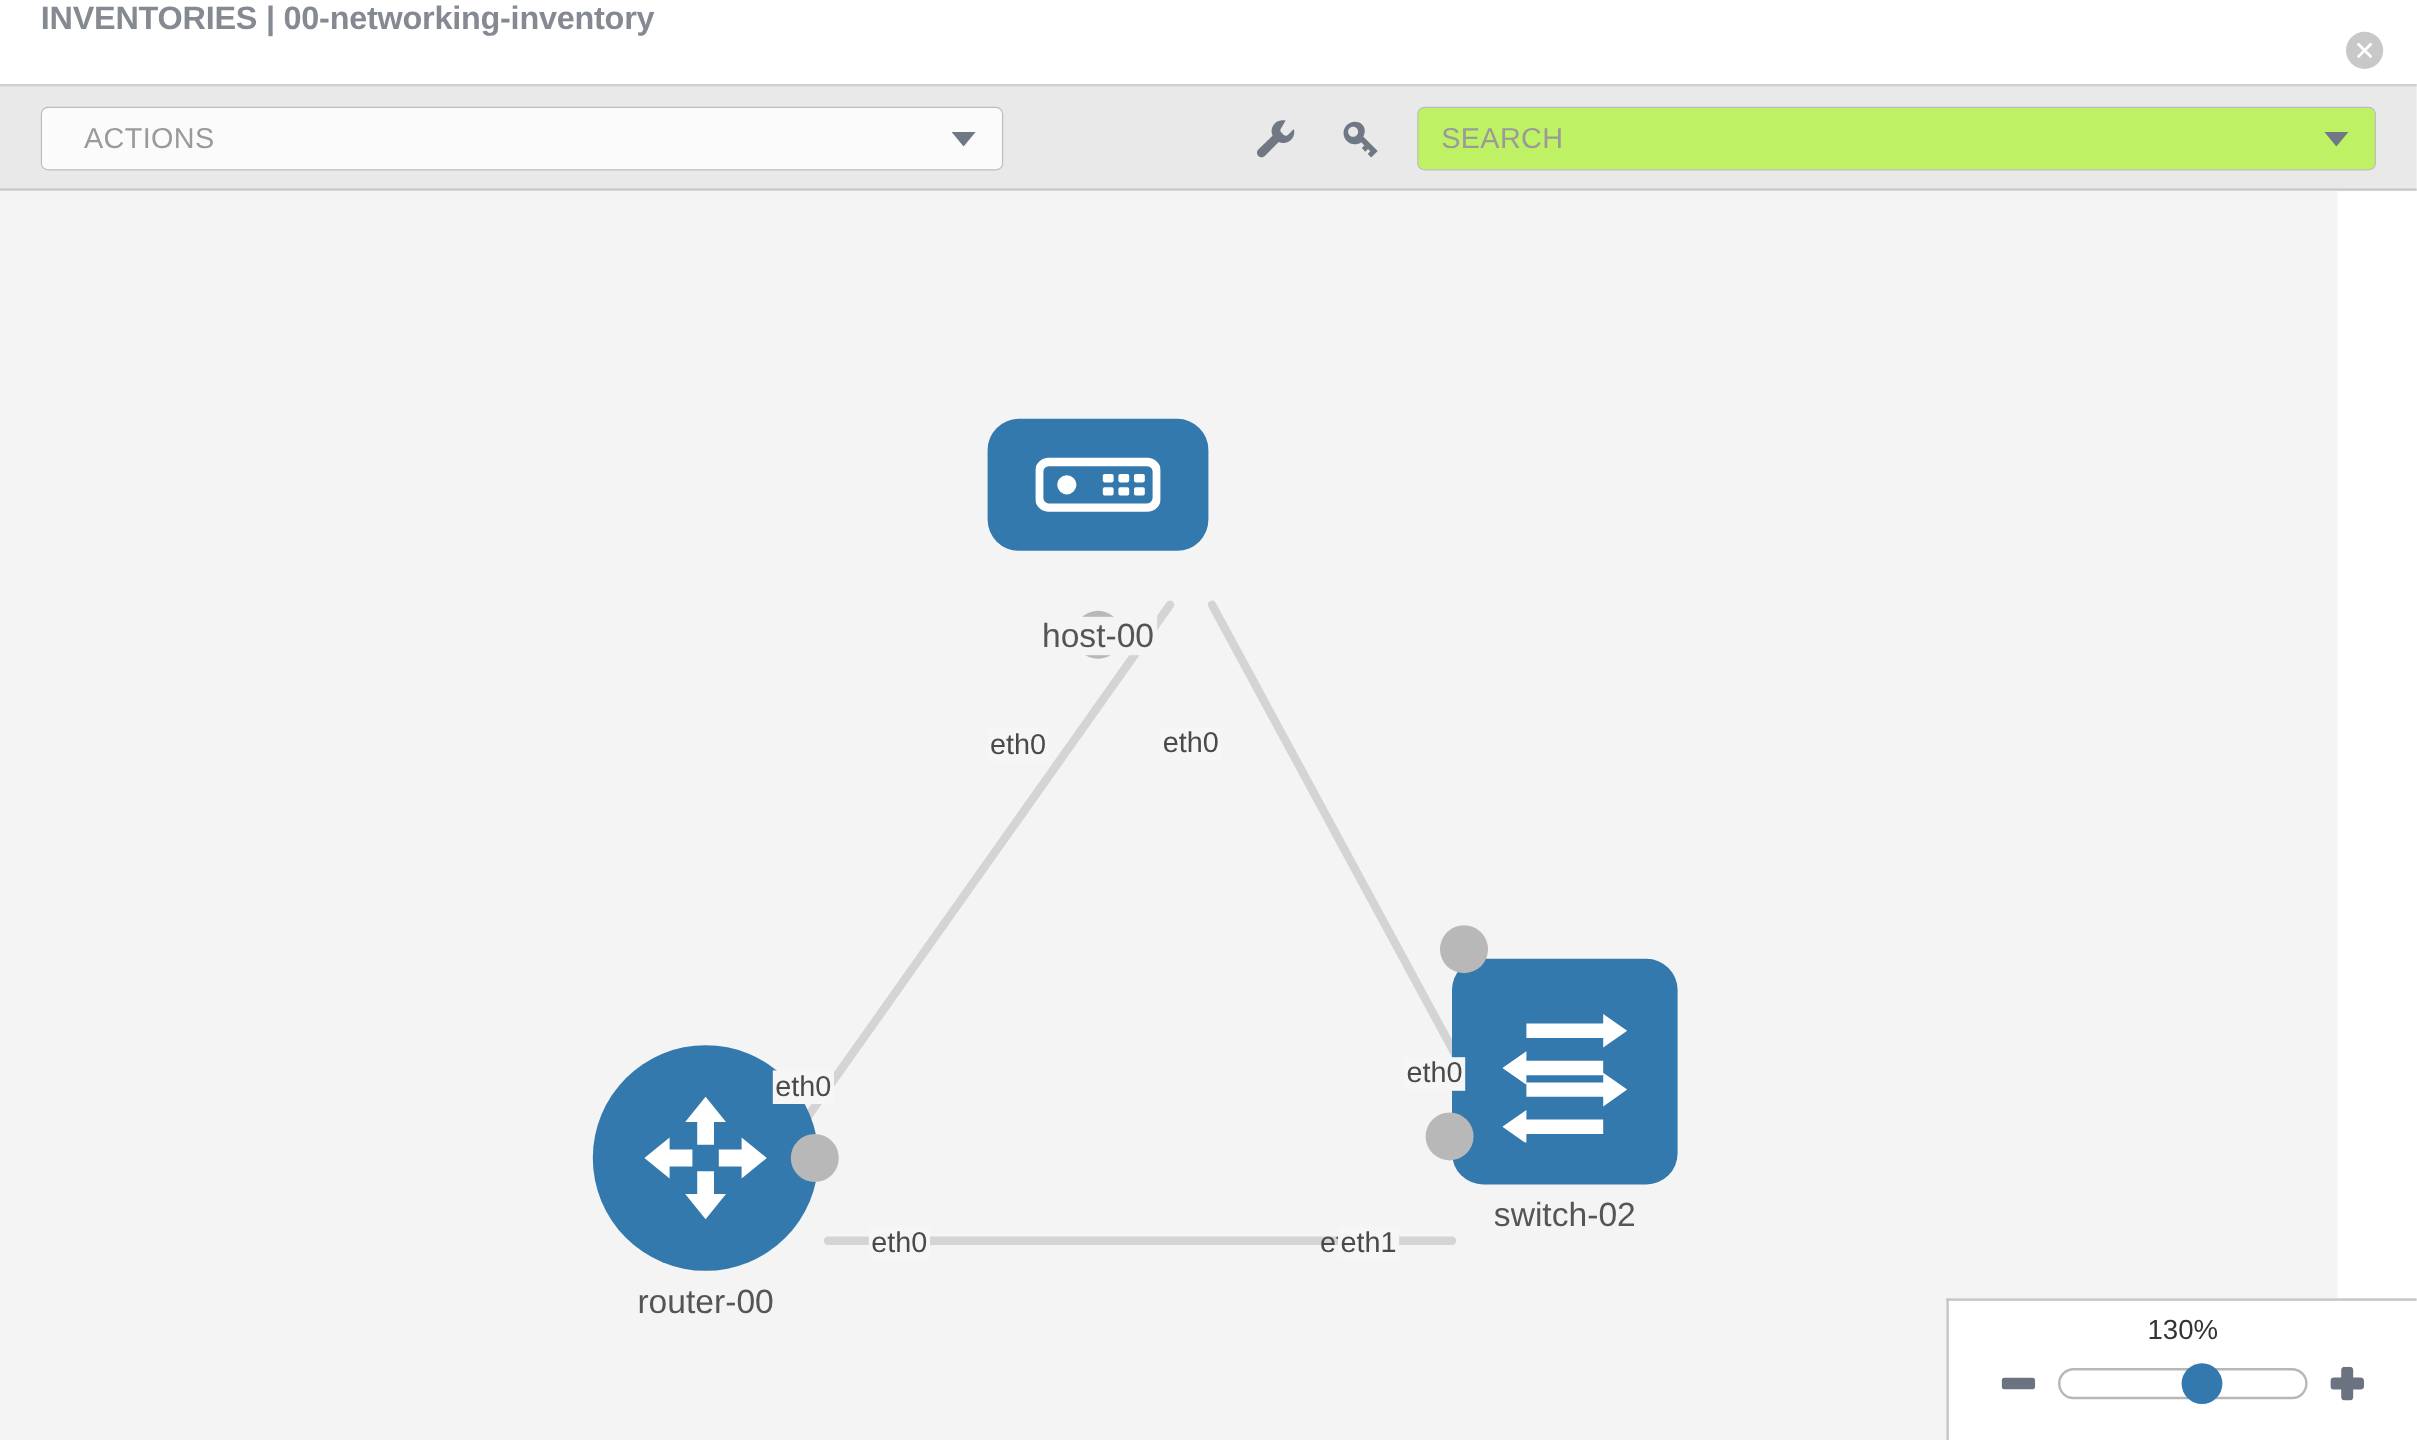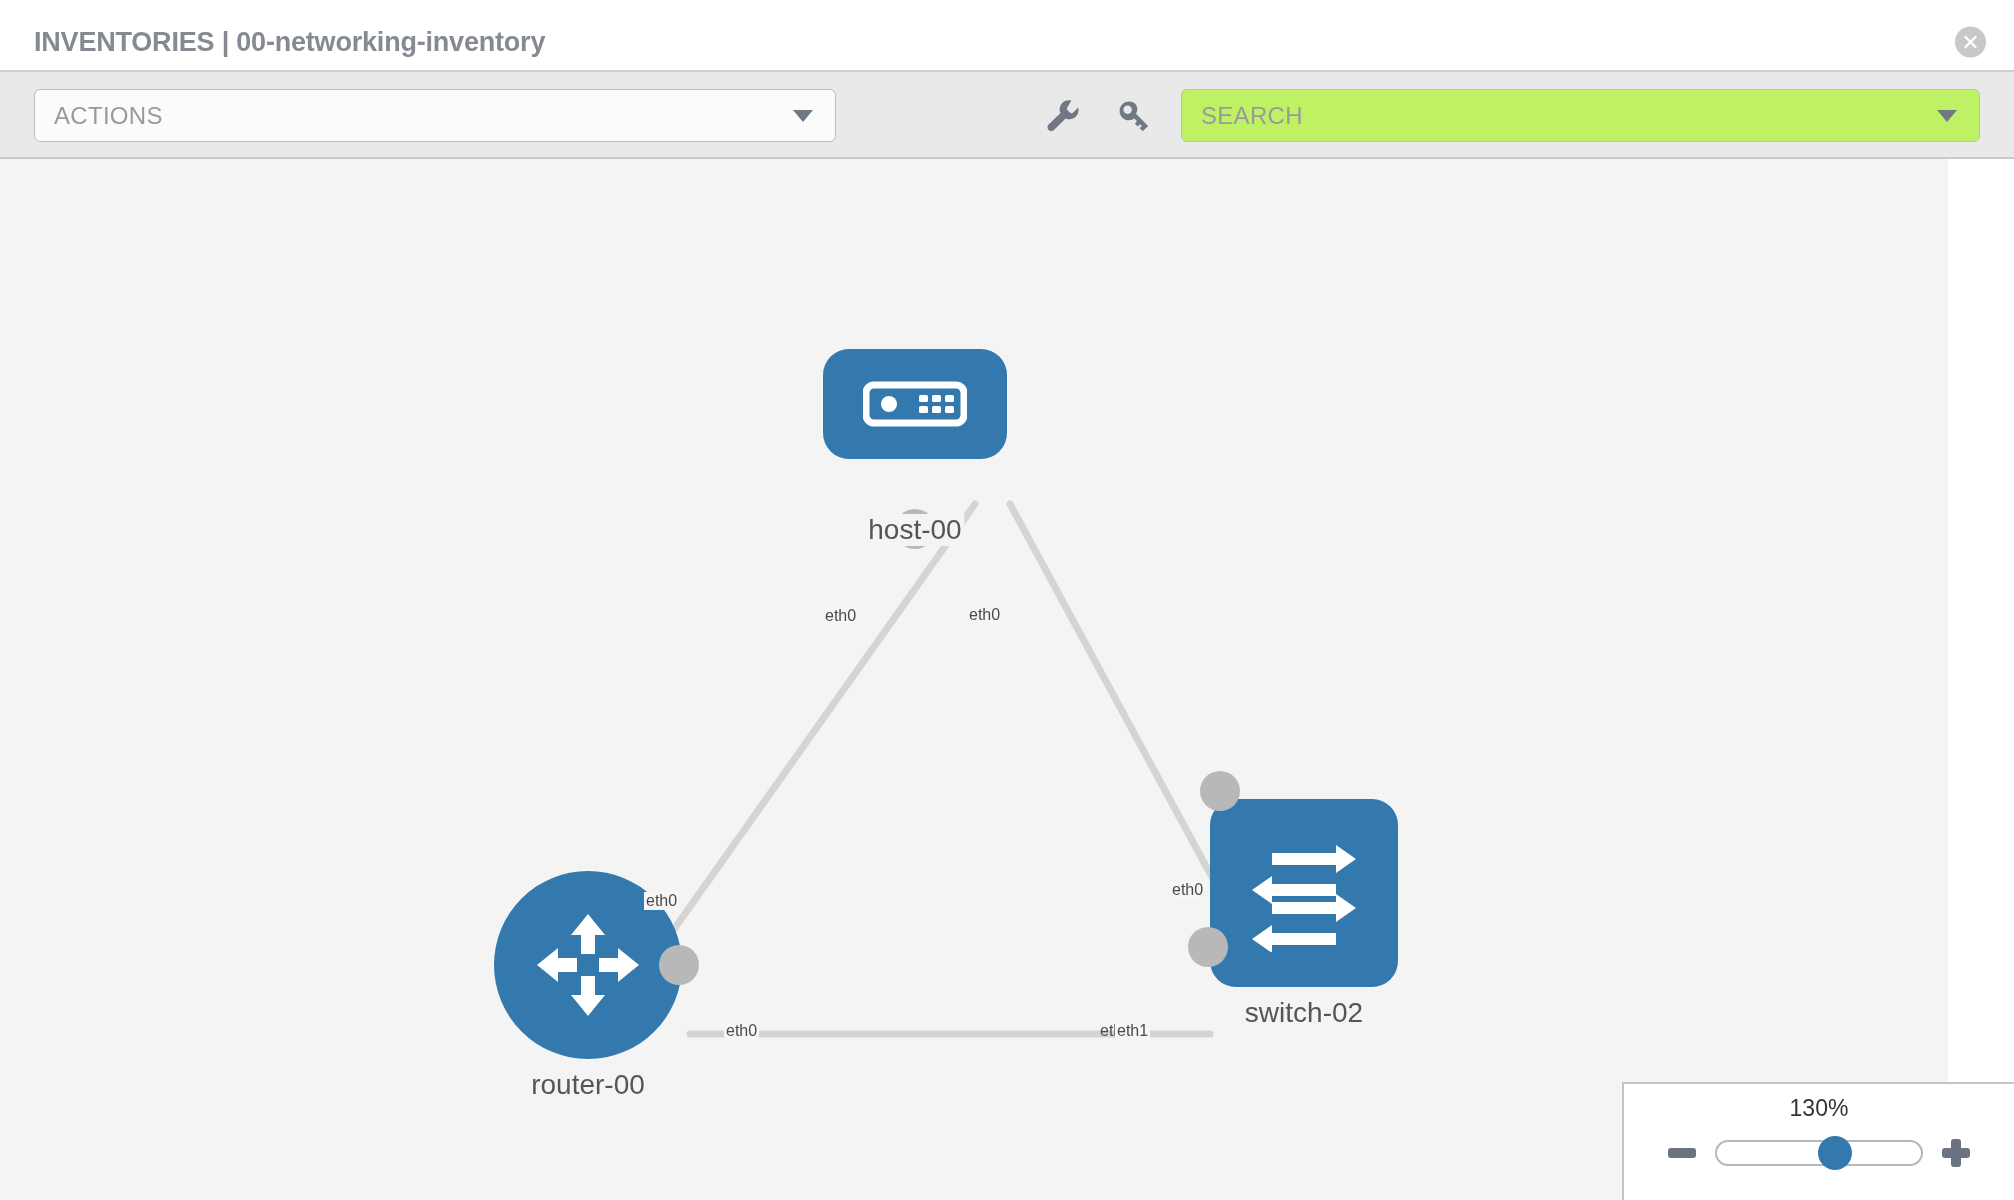--- a/index.html
+++ b/index.html
@@ -9,21 +9,21 @@
     background: #ffffff;
     overflow: hidden;
   }
   #app { position: relative; width: 2014px; height: 1200px; }
 
   
   .header {
     position: absolute; left: 0; top: 0;
     width: 2014px; height: 84px;
     background: #ffffff;
-    display: flex; align-items: center;
+    display: flex; align-items: flex-start;
   }
   .page-title {
     margin-left: 34px;
     font-size: 27px;
     font-weight: bold;
     color: #848992;
     letter-spacing: -0.2px;
     white-space: nowrap;
   }
   .close-btn {
@@ -47,21 +47,21 @@
   .actions-select {
     position: absolute; left: 34px; top: 17px;
     width: 802px; height: 53px;
     background: #fbfbfb;
     border: 1px solid #bdbdbd;
     border-radius: 6px;
     display: flex; align-items: center;
     cursor: pointer;
   }
   .actions-select .label {
-    margin-left: 19px;
+    margin-left: 35px;
     font-size: 24px;
     color: #9a9a9a;
     letter-spacing: 0.3px;
   }
   .caret {
     position: absolute; right: 22px; top: 50%;
     transform: translateY(-50%);
     width: 0; height: 0;
     border-left: 10px solid transparent;
     border-right: 10px solid transparent;
@@ -127,21 +127,21 @@
     width: 40px; height: 40px;
     border-radius: 50%;
     background: #b8b8b8;
     cursor: pointer;
   }
   .iface-label {
     position: absolute;
     white-space: nowrap;
     background: #f6f6f6;
     color: #4a4a4a;
-    font-size: 16px;
+    font-size: 24px;
     padding: 0 2px;
   }
 
   
   .zoom-panel {
     position: absolute; left: 1622px; top: 1082px;
     width: 392px; height: 118px;
     background: #ffffff;
     border: 2px solid #c4c4c4;
     border-right: none; border-bottom: none;

